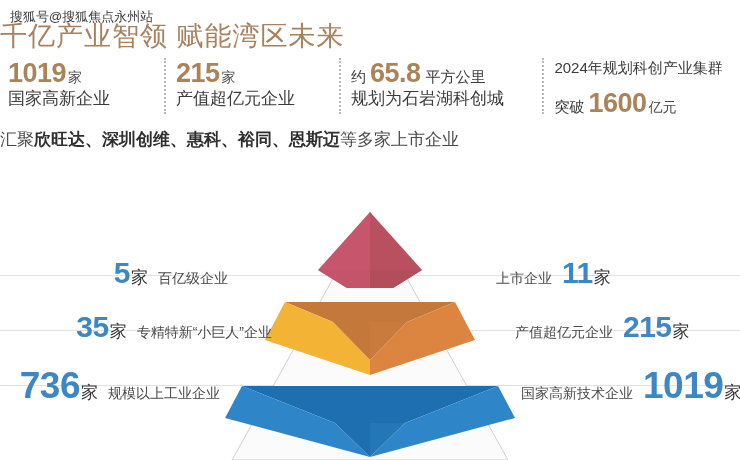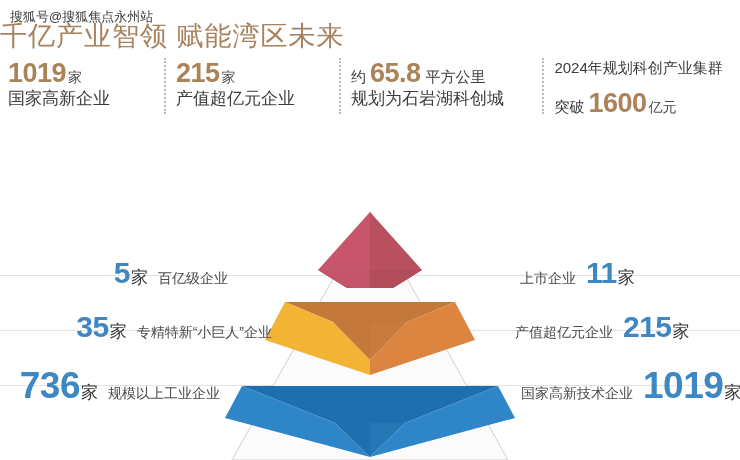--- a/index.html
+++ b/index.html
@@ -156,20 +156,23 @@
       </div>
       <div class="line2">
         <span class="pre-word">突破</span>
         <span class="big-num">1600</span>
         <span class="unit-sm">亿元</span>
       </div>
     </div>
 
   </div>
 
+  <div class="companies">
+    <span>汇聚</span><b>欣旺达、深圳创维、惠科、裕同、恩斯迈</b><span>等多家上市企业</span>
+  </div>
 
   <div class="chart">
 
     <div class="gridline" style="left:0px;   top:105px; width:740px;"></div>
     <div class="gridline" style="left:0px;   top:160px; width:740px;"></div>
     <div class="gridline" style="left:0px;   top:215px; width:740px;"></div>
 
     <svg class="pyr-outline" width="740" height="290" viewBox="0 0 740 290">
 
       <polygon points="370,42 232,290 508,290" fill="#fbfbfb" stroke="#cfcfcf" stroke-width="1"></polygon>
@@ -220,21 +223,21 @@
       <span class="lbl-unit">家</span>
       <span class="lbl-text">专精特新“小巨人”企业</span>
     </div>
 
     <div class="side-label left" style="left:-10px; top:197px; width:230px;">
       <span class="lbl-num big">736</span>
       <span class="lbl-unit">家</span>
       <span class="lbl-text">规模以上工业企业</span>
     </div>
 
-    <div class="side-label right" style="left:520px; top:88px;">
+    <div class="side-label right" style="left:496px; top:88px;">
       <span class="lbl-text">上市企业</span>
       <span class="lbl-num">11</span>
       <span class="lbl-unit">家</span>
     </div>
 
     <div class="side-label right" style="left:515px; top:142px;">
       <span class="lbl-text">产值超亿元企业</span>
       <span class="lbl-num">215</span>
       <span class="lbl-unit">家</span>
     </div>

